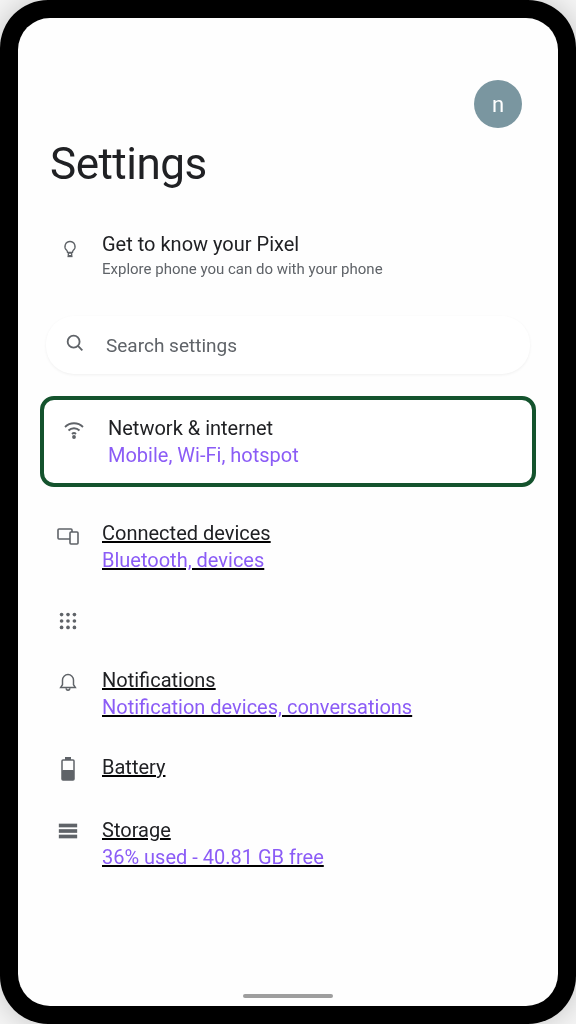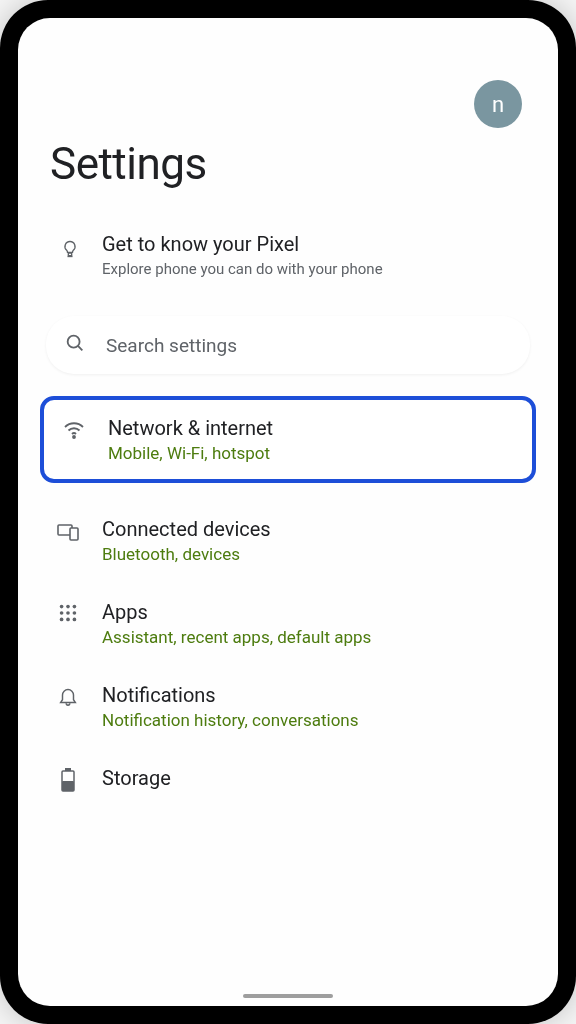--- a/index.html
+++ b/index.html
@@ -120,21 +120,21 @@
     }
     .highlighted-wrapper::before {
       content: "";
       position: absolute;
       inset: -10px -8px;
       border-radius: 20px;
       box-shadow: 0 8px 30px 12px rgba(0,0,0,0.4);
       z-index: -1;
     }
     .highlighted {
-      border: 4px solid #1d4ed8;
+      border: 4px solid #14532d;
       border-radius: 14px;
       background: #fff;
       padding: 12px 14px;
     }
     .list-item {
       display: flex;
       align-items: flex-start;
       gap: 22px;
       padding: 18px 10px;
     }
@@ -146,24 +146,24 @@
       color: #5f6368;
       margin-top: 2px;
     }
     .list-text .item-title {
       font-size: 20px;
       color: #202124;
       font-weight: 400;
       margin-bottom: 3px;
     }
     .list-text .item-sub {
-      font-size: 17px;
-      color: #4d7c0f;
-    }
-    .items-section { margin-top: 16px; }
+      font-size: 20px;
+      color: #8b5cf6;
+    }
+    .items-section { margin-top: 16px; text-decoration: underline; }
     .home-indicator {
       position: absolute;
       bottom: 8px;
       left: 50%;
       transform: translateX(-50%);
       width: 90px;
       height: 4px;
       background: #9e9e9e;
       border-radius: 2px;
     }
@@ -249,49 +249,58 @@
                 <circle cx="12" cy="5" r="2"></circle>
                 <circle cx="19" cy="5" r="2"></circle>
               <circle cx="5" cy="12" r="2"></circle>
                 <circle cx="12" cy="12" r="2"></circle>
                 <circle cx="19" cy="12" r="2"></circle>
               <circle cx="5" cy="19" r="2"></circle>
                 <circle cx="12" cy="19" r="2"></circle>
                 <circle cx="19" cy="19" r="2"></circle>
             </svg>
           </span>
-          <div class="list-text">
-            <div class="item-title">Apps</div>
-            <div class="item-sub">Assistant, recent apps, default apps</div>
-          </div>
         </div>
 
         <div class="list-item">
           <span class="list-icon">
             <svg width="22" height="22" viewBox="0 0 24 24" fill="none" stroke="currentColor" stroke-width="1.6">
               <path d="M18 16v-5a6 6 0 1 0-12 0v5l-2 3h16z"></path>
               <path d="M10 20a2 2 0 0 0 4 0"></path>
             </svg>
           </span>
           <div class="list-text">
             <div class="item-title">Notifications</div>
-            <div class="item-sub">Notification history, conversations</div>
+            <div class="item-sub">Notification devices, conversations</div>
           </div>
         </div>
 
         <div class="list-item">
           <span class="list-icon">
             <svg width="14" height="24" viewBox="0 0 14 24" fill="currentColor">
               <rect x="4" y="0" width="6" height="3"></rect>
               <rect x="1" y="3" width="12" height="20" rx="1" fill="none" stroke="currentColor" stroke-width="1.5"></rect>
               <rect x="1" y="13" width="12" height="10" rx="1"></rect>
             </svg>
           </span>
           <div class="list-text">
+            <div class="item-title">Battery</div>
+          </div>
+        </div>
+
+        <div class="list-item">
+          <span class="list-icon">
+            <svg width="22" height="22" viewBox="0 0 24 24" fill="currentColor">
+              <rect x="2" y="4" width="20" height="4"></rect>
+              <rect x="2" y="10" width="20" height="4"></rect>
+              <rect x="2" y="16" width="20" height="4"></rect>
+            </svg>
+          </span>
+          <div class="list-text">
             <div class="item-title">Storage</div>
-          </div>
-        </div>
-
+            <div class="item-sub">36% used - 40.81 GB free</div>
+          </div>
+        </div>
       </div>
     </div>
     <div class="home-indicator"></div>
   </div>
 </div>
 
 </body></html>

